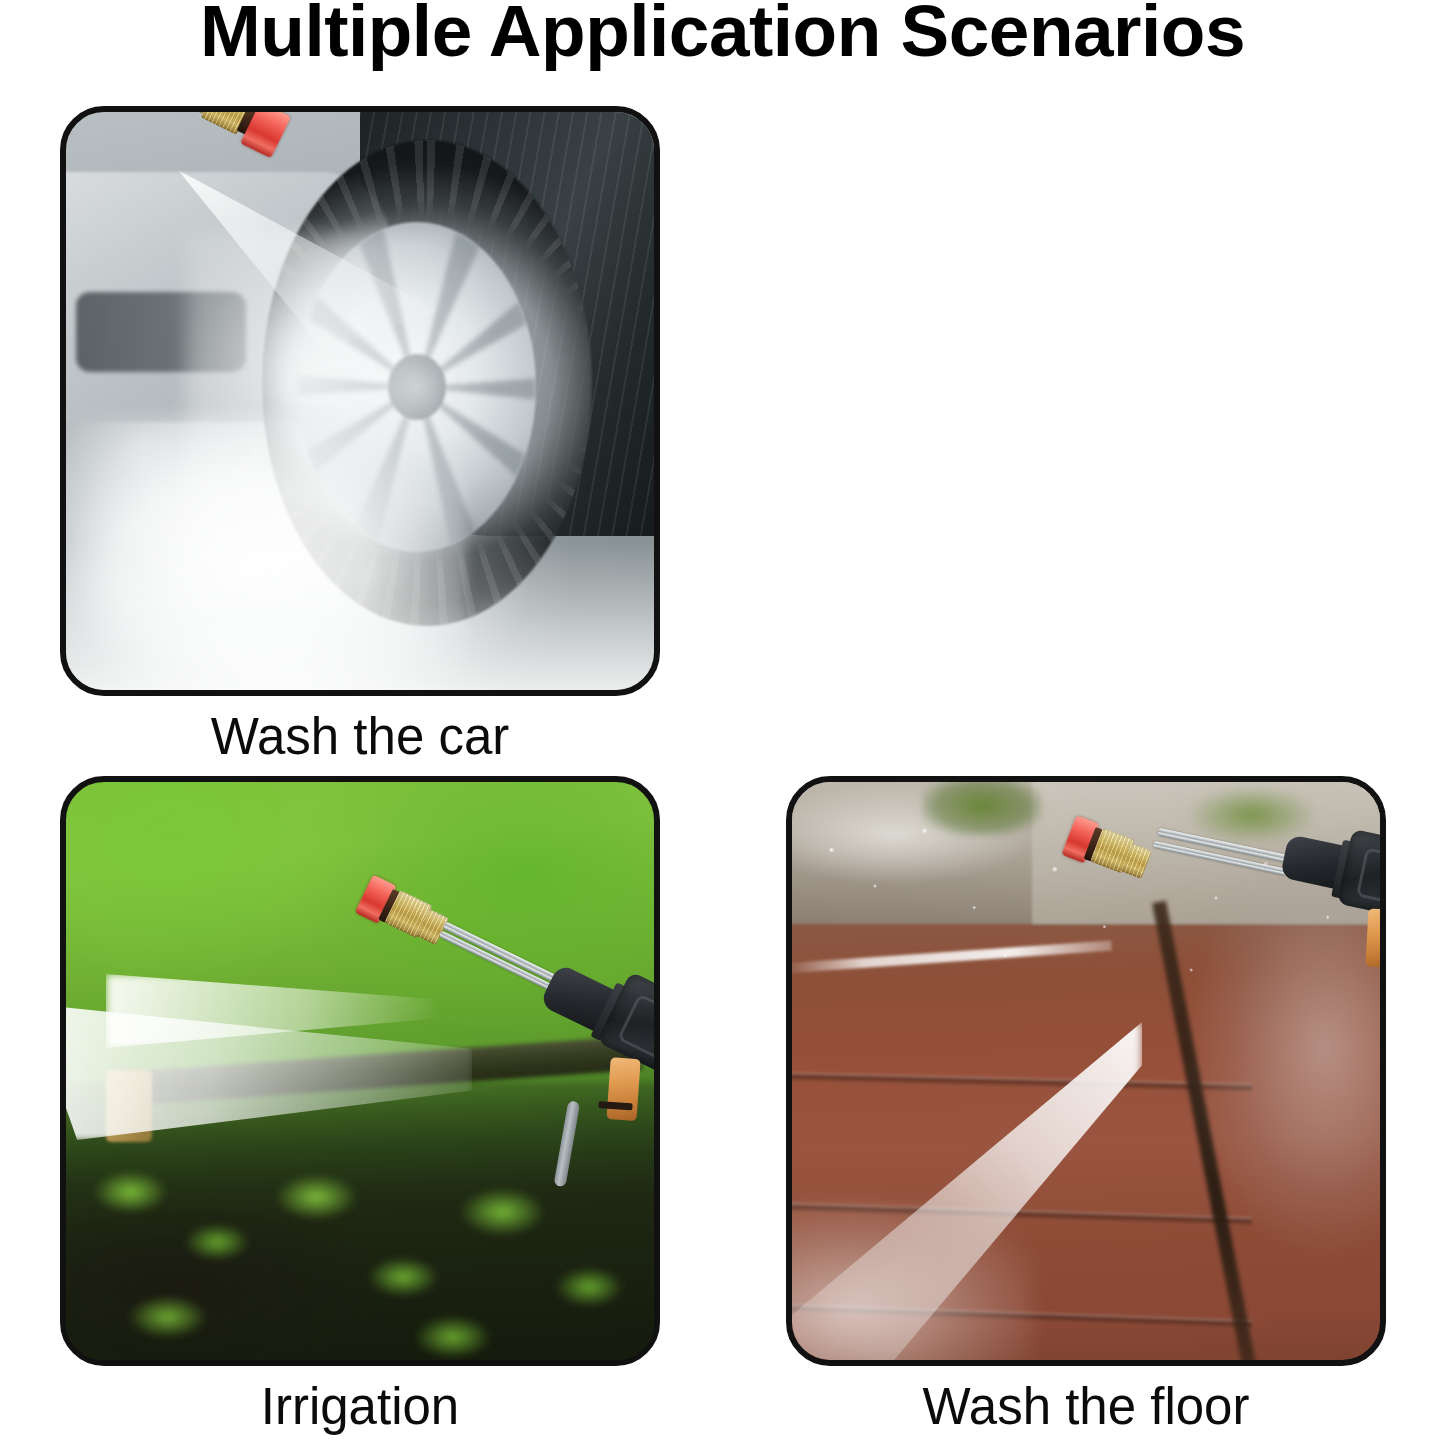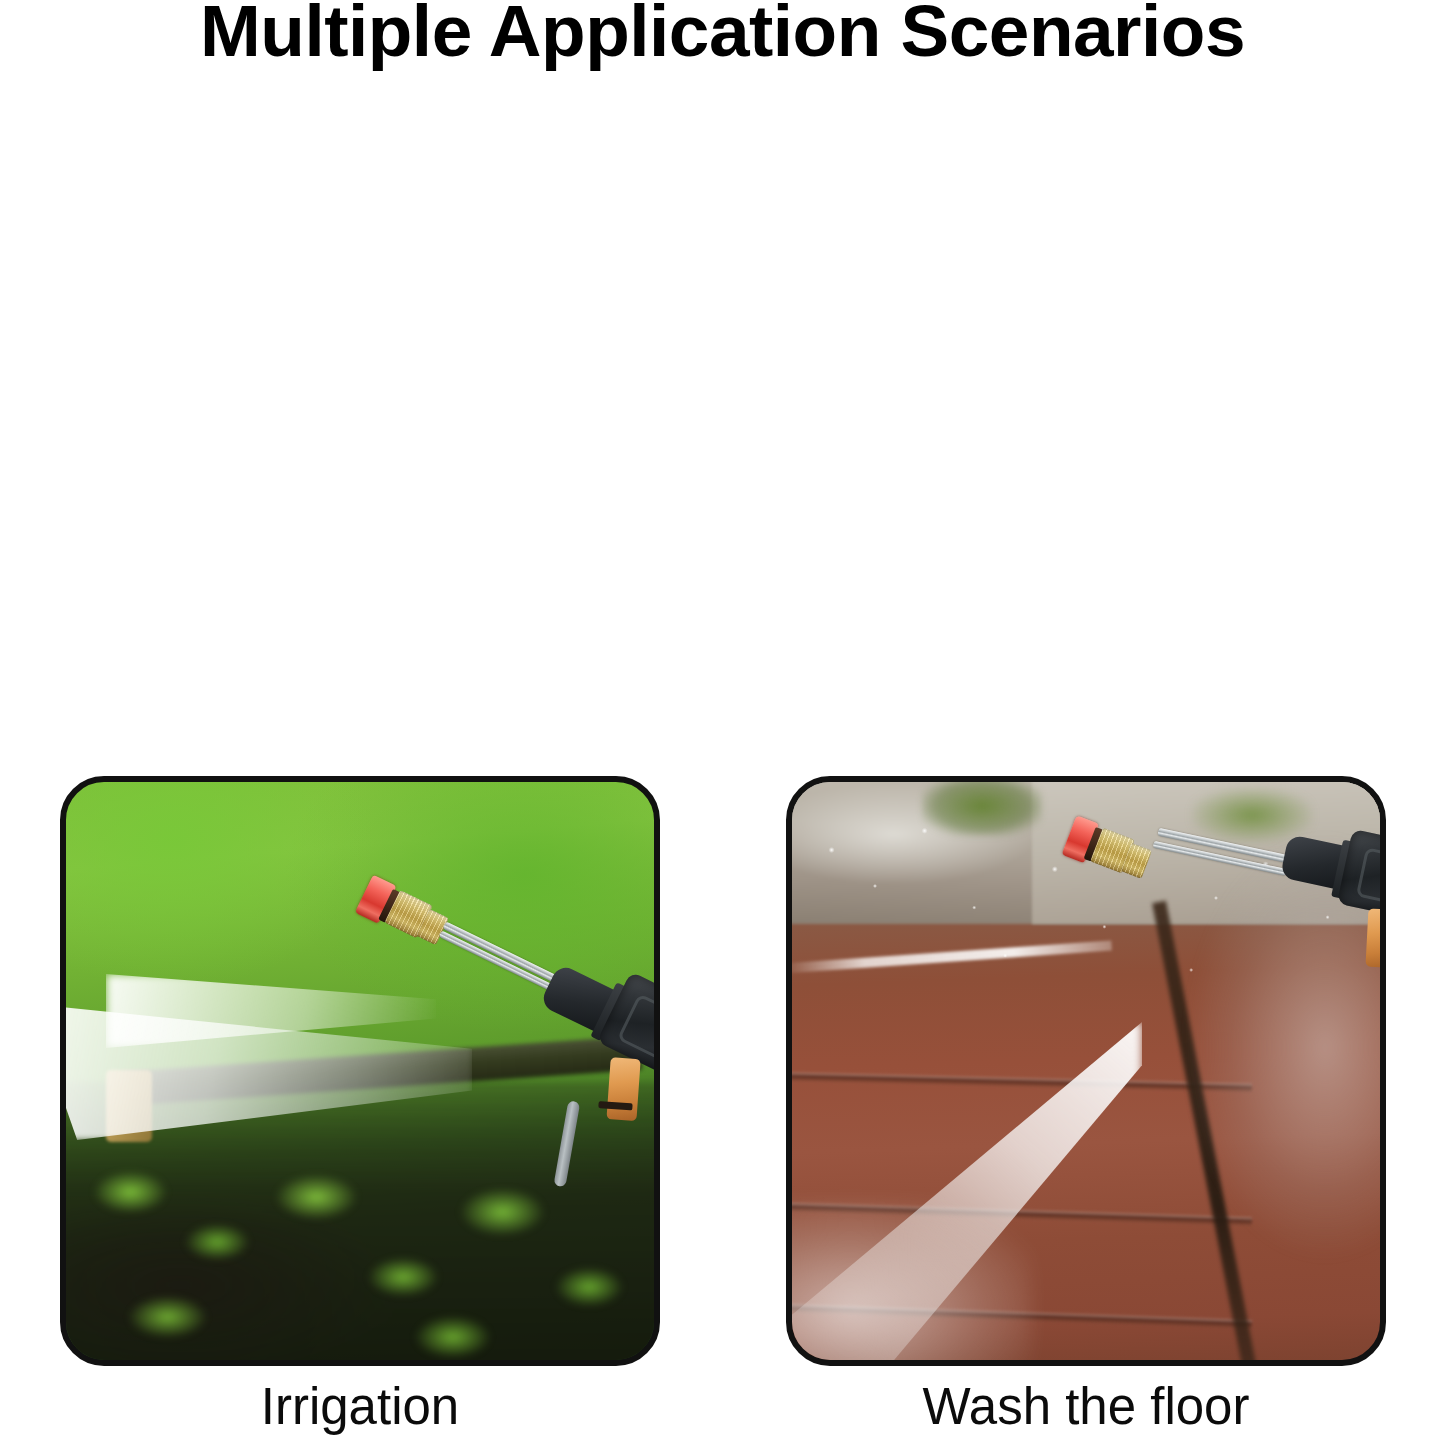--- a/index.html
+++ b/index.html
@@ -475,20 +475,45 @@
 </style>
 </head>
 <body>
 
 <div class="page">
 
   <div class="title">Multiple Application Scenarios</div>
 
   <div class="grid">
 
+    <div class="cell cell-tl">
+      <div class="photo ph-car">
+        <div class="car-body"></div>
+        <div class="car-hood"></div>
+        <div class="car-door-dark"></div>
+        <div class="wheel-tire"></div>
+        <div class="wheel-tread"></div>
+        <div class="wheel-rim"></div>
+        <div class="wheel-spokes"></div>
+        <div class="wheel-hub"></div>
+        <div class="foam-b"></div>
+        <div class="foam-a"></div>
+        <div class="foam-ground"></div>
+        <div class="spray-fan"></div>
+
+        <div class="tool" style="left:30px; top:8px; width:230px; height:110px; transform:rotate(26deg);">
+
+          <div class="noz-brass" style="left:62px;  top:24px; width:34px;  height:30px;"></div>
+          <div class="noz-brass" style="left:92px;  top:22px; width:40px;  height:36px;"></div>
+          <div class="noz-dark-ring" style="left:130px; top:26px; width:12px; height:28px;"></div>
+          <div class="noz-red" style="left:139px; top:18px; width:34px;  height:46px;"></div>
+        </div>
+      </div>
+      <div class="caption">Wash the car</div>
+    </div>
 
 
     <div class="cell cell-bl">
       <div class="photo ph-irrigation">
         <div class="irr-soil"></div>
         <div class="irr-beam"></div>
         <div class="irr-post"></div>
         <div class="irr-leaves"></div>
         <div class="irr-jet"></div>
         <div class="irr-jet-core"></div>

